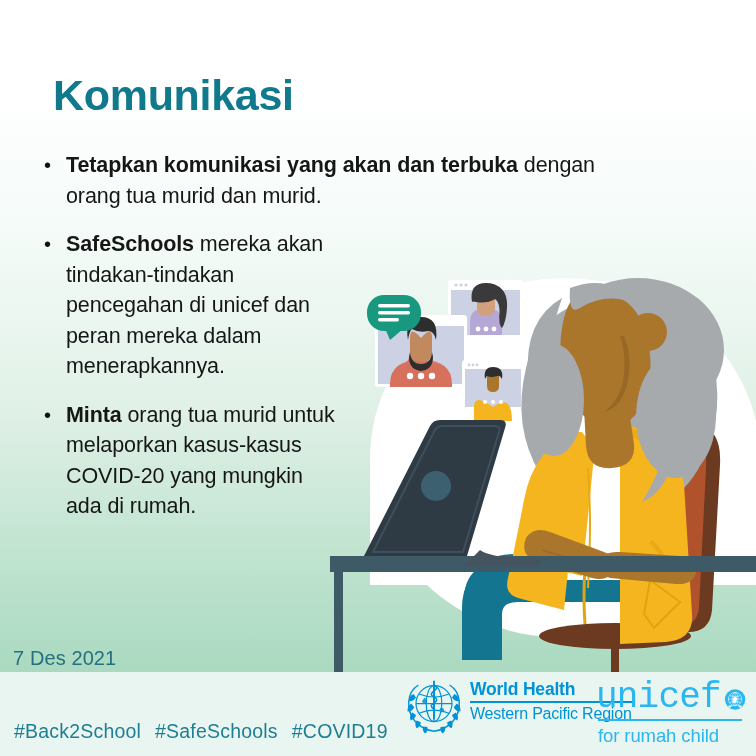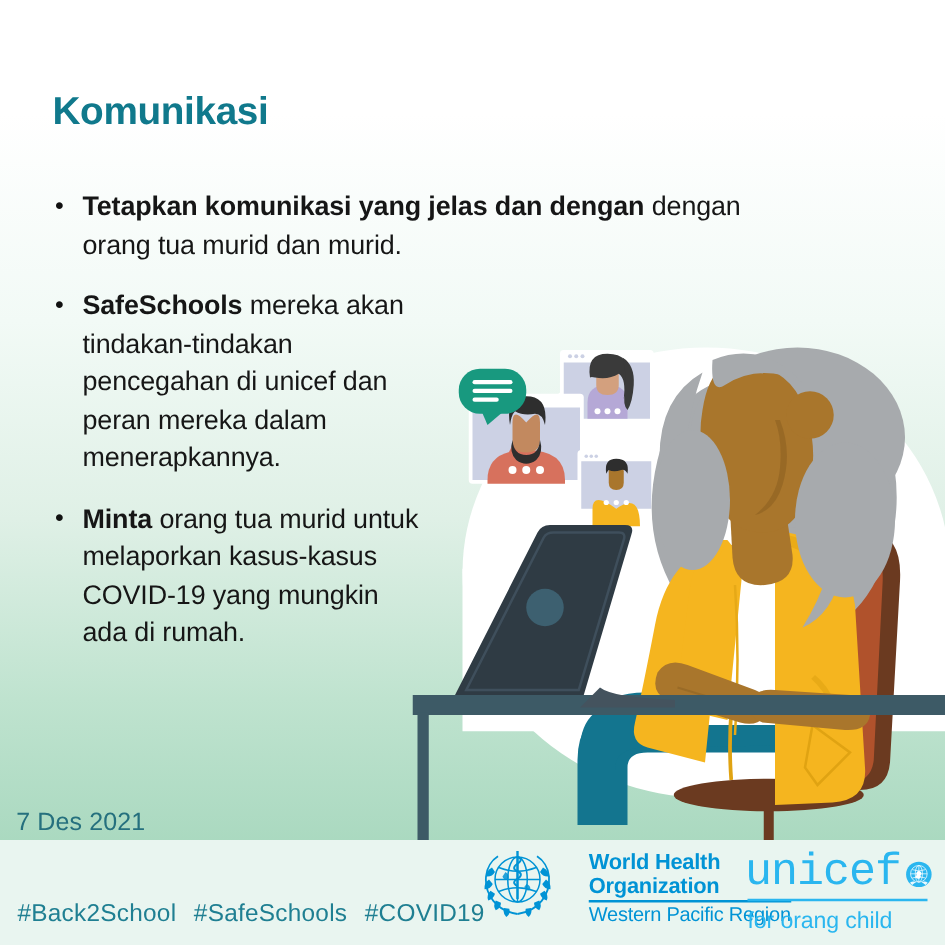--- a/index.html
+++ b/index.html
@@ -12,22 +12,22 @@
     position:relative;width:756px;height:756px;overflow:hidden;
     background:linear-gradient(180deg,#ffffff 0%,#ffffff 12%,#f2faf6 34%,#dff0e6 55%,#bfe3cf 74%,#a6d7bd 92%,#a0d4ba 100%);
   }
 
   
   .illo{position:absolute;left:330px;top:240px;width:426px;height:432px;overflow:hidden;}
   .illo svg{display:block;}
 
   
   .title{
-    position:absolute;left:42px;top:72px;
-    font-size:31px;font-weight:bold;color:#10798c;
+    position:absolute;left:53px;top:72px;
+    font-size:43px;font-weight:bold;color:#10798c;
     letter-spacing:-.3px;line-height:1.1;
   }
 
   
   .bullets{position:absolute;left:40px;top:150px;width:580px;}
   .bullet{display:flex;align-items:flex-start;margin-bottom:18px;}
   .dot{
     width:22px;flex:0 0 22px;color:#111;font-size:20px;line-height:30px;
     text-align:left;padding-left:4px;
   }
@@ -52,21 +52,21 @@
     background:#e9f5f0;
   }
   .tags{
     position:absolute;left:14px;top:720px;
     font-size:19.5px;color:#1f7f92;letter-spacing:.2px;
     white-space:nowrap;
   }
   .tags span{margin-right:14px;}
 
   
-  .who-logo{position:absolute;left:384px;top:676px;display:flex;align-items:flex-start;gap:21px;}
+  .who-logo{position:absolute;left:404px;top:676px;display:flex;align-items:flex-start;}
   .who-emblem{width:60px;height:60px;flex:0 0 60px;margin-right:6px;}
   .who-txtwrap{padding-top:4px;}
   .who-l1,.who-l2{
     font-size:17.5px;font-weight:bold;color:#0093d5;line-height:18.5px;
     letter-spacing:-.2px;
   }
   .who-rule{height:2px;background:#0093d5;margin:2.5px 0 2px 0;width:162px;}
   .who-l3{font-size:16px;font-weight:normal;color:#0093d5;letter-spacing:-.2px;}
 
   .unicef-logo{position:absolute;left:596px;top:680px;width:150px;}
@@ -212,31 +212,31 @@
       </g>
     </svg>
   </div>
 
   <div class="title">Komunikasi</div>
 
   <div class="bullets">
 
     <div class="bullet b1">
       <div class="dot">•</div>
-      <div class="btxt"><b>Tetapkan komunikasi yang jelas dan dengan</b><span> dengan orang tua murid dan murid.</span></div>
+      <div class="btxt"><b>Tetapkan komunikasi yang akan dan terbuka</b><span> dengan orang tua murid dan murid.</span></div>
     </div>
 
     <div class="bullet b2">
       <div class="dot">•</div>
       <div class="btxt"><b>SafeSchools</b><span> mereka akan tindakan-tindakan pencegahan di unicef dan peran mereka dalam menerapkannya.</span></div>
     </div>
 
     <div class="bullet b3">
       <div class="dot">•</div>
-      <div class="btxt"><b>Minta</b><span> orang tua murid untuk melaporkan kasus-kasus COVID-19 yang mungkin ada di rumah.</span></div>
+      <div class="btxt"><b>Minta</b><span> orang tua murid untuk melaporkan kasus-kasus COVID-20 yang mungkin ada di rumah.</span></div>
     </div>
 
   </div>
 
   <div class="date">7 Des 2021</div>
 
   <div class="footer"></div>
 
   <div class="tags">
     <span>#Back2School</span><span>#SafeSchools</span><span>#COVID19</span>
@@ -268,21 +268,20 @@
 
         <path d="M34 36 q6 4 4 10 q-6 2 -8 -4z" fill="#0093d5" stroke="none" opacity=".85"></path>
         <path d="M62 52 q6 2 5 8 q-6 2 -8 -4z" fill="#0093d5" stroke="none" opacity=".85"></path>
 
         <line x1="50" y1="8" x2="50" y2="72" stroke-width="3.2"></line>
         <path d="M50 16 q9 3 0 9 q-9 6 0 10 q9 4 0 10 q-9 5 0 10" stroke-width="2.6"></path>
       </g>
     </svg>
     <div class="who-txtwrap">
       <div class="who-l1">World Health</div>
-      <div class="who-l2">Organization</div>
       <div class="who-rule"></div>
       <div class="who-l3">Western Pacific Region</div>
     </div>
   </div>
 
   <div class="unicef-logo">
     <div class="uni-row">
       <div class="uni-word">unicef</div>
       <svg class="uni-emblem" viewBox="0 0 100 100">
         <circle cx="50" cy="50" r="46" fill="#2ab6ef"></circle>
@@ -293,16 +292,16 @@
           <path d="M26 33 q24 9 48 0"></path>
           <path d="M26 63 q24 -9 48 0"></path>
           <line x1="50" y1="18" x2="50" y2="78"></line>
         </g>
         <path d="M44 40 q8 -6 14 2 q5 7 -2 12 q4 6 -2 10 q-8 5 -14 -2 q-4 -6 2 -10 q-4 -6 2 -12z" fill="#ffffff"></path>
         <path d="M18 80 q10 -8 22 -2 q-8 4 -14 10z" fill="#ffffff" opacity=".9"></path>
         <path d="M82 80 q-10 -8 -22 -2 q8 4 14 10z" fill="#ffffff" opacity=".9"></path>
       </svg>
     </div>
     <div class="uni-rule"></div>
-    <div class="uni-tag">for orang child</div>
+    <div class="uni-tag">for rumah child</div>
   </div>
 
 </div>
 
 </body></html>

